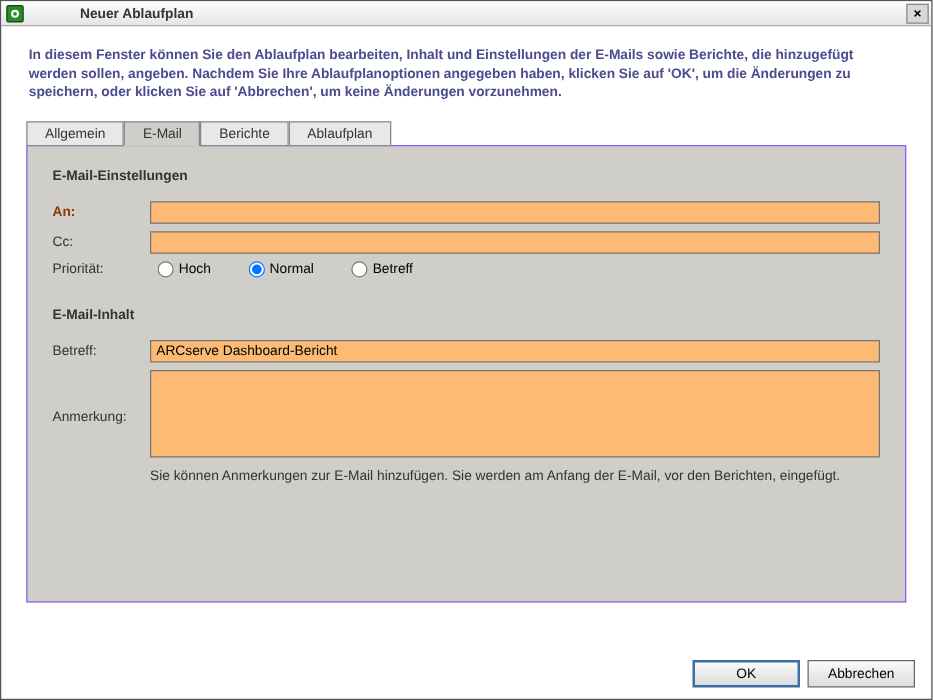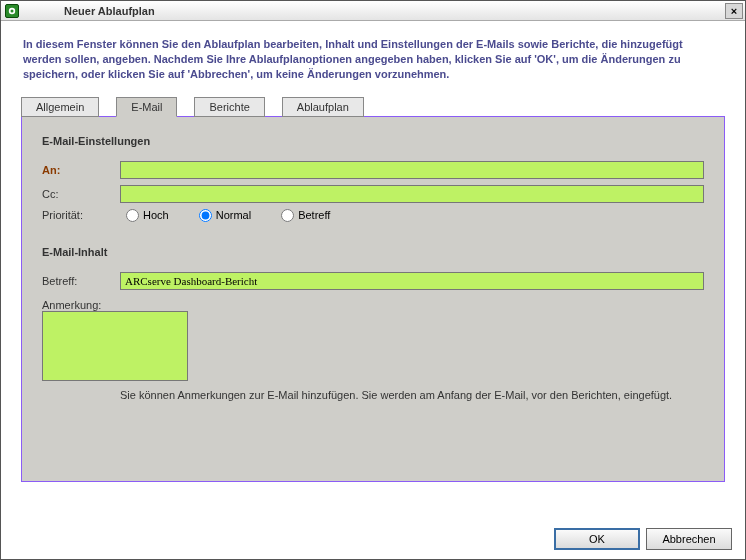--- a/index.html
+++ b/index.html
@@ -53,21 +53,21 @@
   }
   .tabs {
     display: flex;
     position: relative;
     z-index: 2;
   }
   .tab {
     padding: 3px 14px;
     border: 1px solid #888;
     background: #e8e8e8;
-    margin-right: 17px;
+    margin-right: 0px;
     font-size: 11px;
     cursor: pointer;
     position: relative;
     top: 1px;
     color: #333;
   }
   .tab.active {
     background: #cfcec9;
     border-bottom: 1px solid #cfcec9;
     z-index: 3;
@@ -93,23 +93,23 @@
     width: 78px;
     font-size: 11px;
     color: #333;
   }
   .label-col.req { color: #8a3a00; font-weight: bold; }
   .input-col { flex: 1; }
   input[type="text"].txt, textarea.txt {
     width: 100%;
     border: 1px solid #777;
     padding: 2px 4px;
-    font-family: Liberation Serif, serif;
-    font-size: 11px;
-    background: #bef264;
+    font-family: Liberation Sans, sans-serif;
+    font-size: 11px;
+    background: #fdba74;
     resize: none;
   }
   textarea.txt { height: 70px; }
   .radios { display: flex; gap: 30px; padding-left: 6px; }
   .radios label { display: flex; align-items: center; gap: 4px; font-size: 11px; cursor: pointer; }
   .radios input { margin: 0; }
   .hint {
     font-size: 11px;
     color: #333;
     margin-top: 6px;
@@ -198,21 +198,21 @@
 
     <div class="section-title">E-Mail-Inhalt</div>
 
     <div class="row">
       <div class="label-col">Betreff:</div>
       <div class="input-col">
         <input type="text" class="txt" value="ARCserve Dashboard-Bericht" style="">
       </div>
     </div>
 
-    <div class="row" style="align-items:flex-start;flex-direction:column;">
+    <div class="row" style="align-items:center;">
       <div class="label-col" style="padding-top:3px">Anmerkung:</div>
       <div class="input-col">
         <textarea class="txt" value="" style=""></textarea>
       </div>
     </div>
 
     <div class="hint">Sie können Anmerkungen zur E-Mail hinzufügen. Sie werden am Anfang der E-Mail, vor den Berichten, eingefügt.</div>
 
   </div>
 </div>

